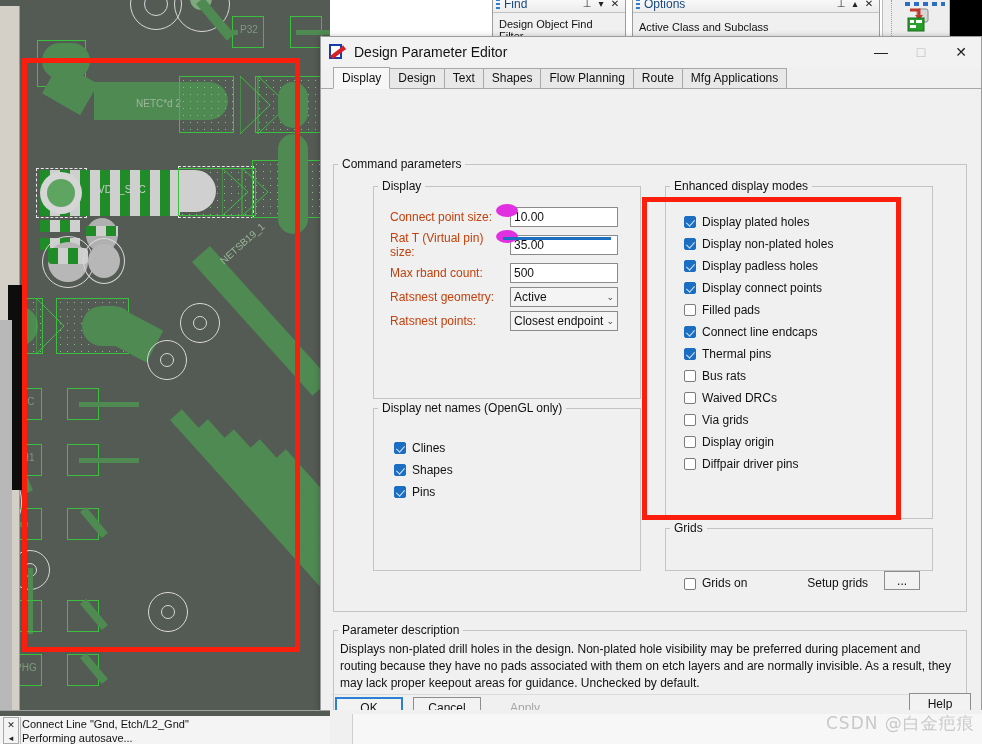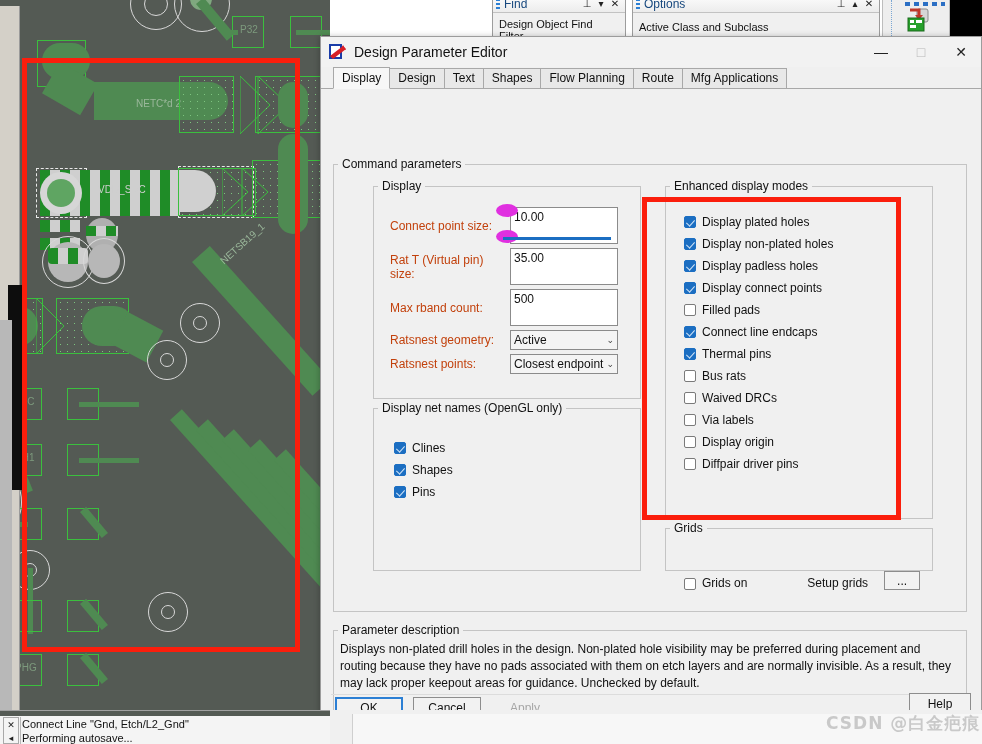--- a/index.html
+++ b/index.html
@@ -109,21 +109,21 @@
     border:1px solid #c4c4c4; border-radius:0; margin:0; padding:0;
     position:absolute; background:transparent;
   }
   fieldset.grp > legend {
     font-size:12px; color:#111; padding:0 4px; margin-left:4px;
   }
 
   .row { display:flex; align-items:center; margin-bottom:4px; }
   .row-lbl { font-size:12px; color:#c2410c; width:120px; }
   .txtin {
-    width:108px; height:37px; border:1px solid #8b8b8b; background:#fff;
+    width:108px; height:20px; border:1px solid #8b8b8b; background:#fff;
     font-size:12px; color:#111; padding:0 3px; line-height:18px;
     font-family:"Liberation Sans", sans-serif;
   }
   .selin {
     width:108px; height:20px; border:1px solid #8b8b8b; background:#f4f4f4;
     font-size:12px; color:#111; padding:0 3px; line-height:18px;
     display:flex; align-items:center; justify-content:space-between;
   }
   .chevd { font-size:9px; color:#444; }
 
@@ -165,21 +165,21 @@
   .cg-btn { height:13px; display:flex; align-items:center; justify-content:center; font-size:9px; color:#222; }
   .console-lines { position:absolute; left:22px; top:6px; font-size:11px; color:#111; line-height:14px; }
   .console-vline { position:absolute; left:20px; top:6px; width:1px; height:27px; background:#b8b8b8; }
 
   .bottom-strip { position:absolute; left:330px; top:710px; width:652px; height:34px; background:#f0f0f0; }
   .bottom-strip-inner { position:absolute; left:22px; top:4px; width:630px; height:30px;
                         background:#f7f7f7; border-left:1px solid #cfcfcf; }
 
   .watermark {
     position:absolute; left:826px; top:712px; font-size:17px; color:#c9c9c9;
-    font-family:"DejaVu Sans", sans-serif; white-space:nowrap; letter-spacing:1px;font-weight:bold;
+    font-family:"DejaVu Sans", sans-serif; white-space:nowrap; letter-spacing:1px;
   }
 
   
   .mmark {
     position:absolute; width:22px; height:13px; border-radius:50%;
     background:#e030e0;
   }
   .bline { position:absolute; height:3px; background:#1b6ec2; }
 </style>
 </head>
@@ -470,21 +470,21 @@
           <div class="cbrow">
             <span class="cbox"></span>
             <span class="cblbl">Bus rats</span>
           </div>
           <div class="cbrow">
             <span class="cbox"></span>
             <span class="cblbl">Waived DRCs</span>
           </div>
           <div class="cbrow">
             <span class="cbox"></span>
-            <span class="cblbl">Via labels</span>
+            <span class="cblbl">Via grids</span>
           </div>
           <div class="cbrow">
             <span class="cbox"></span>
             <span class="cblbl">Display origin</span>
           </div>
           <div class="cbrow">
             <span class="cbox"></span>
             <span class="cblbl">Diffpair driver pins</span>
           </div>
         </div>

